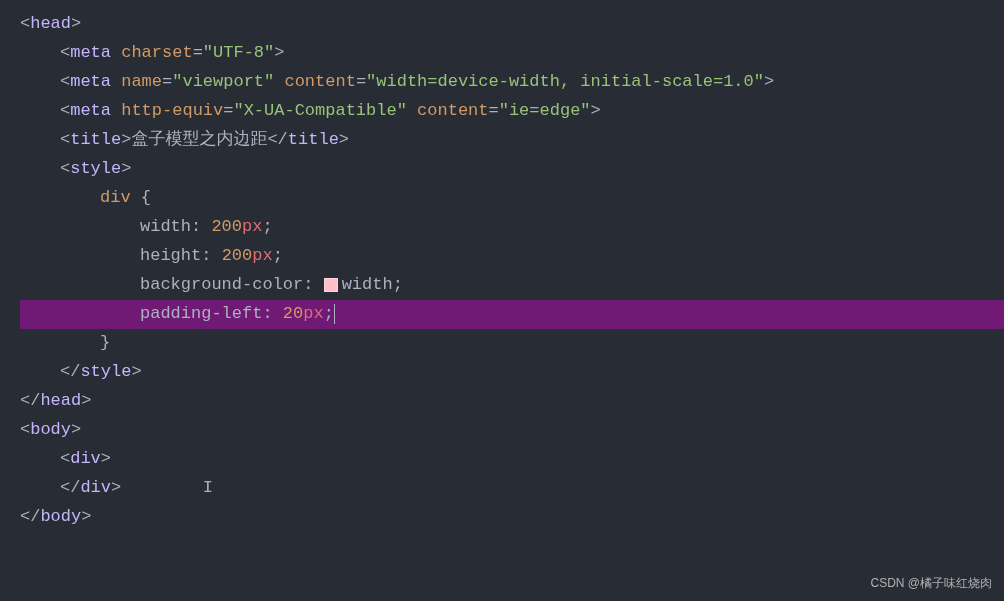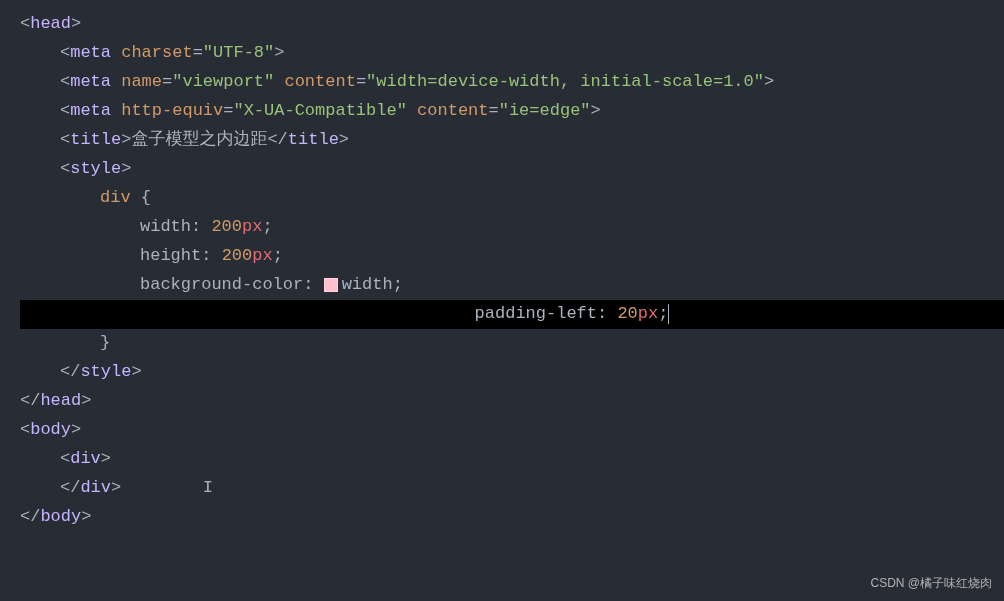--- a/index.html
+++ b/index.html
@@ -20,22 +20,21 @@
       position: relative;
     }
     .code-area {
       padding-left: 20px;
     }
     .line {
       white-space: pre;
       min-height: 29px;
     }
     .line.highlighted {
-      background-color: #000000;
-      text-align: center;
+      background-color: #701a75;
     }
     .tag-bracket { color: #abb2bf; }
     .tag-name { color: #c4b5fd; text-align: right; }
     .attr-name { color: #d19a66; margin-top: 25px; }
     .attr-value { color: #98c379; }
     .punct { color: #abb2bf; }
     .css-selector { color: #d19a66; }
     .css-property { color: #abb2bf; }
     .css-value { color: #d19a66; }
     .css-unit { color: #e06c75; }

